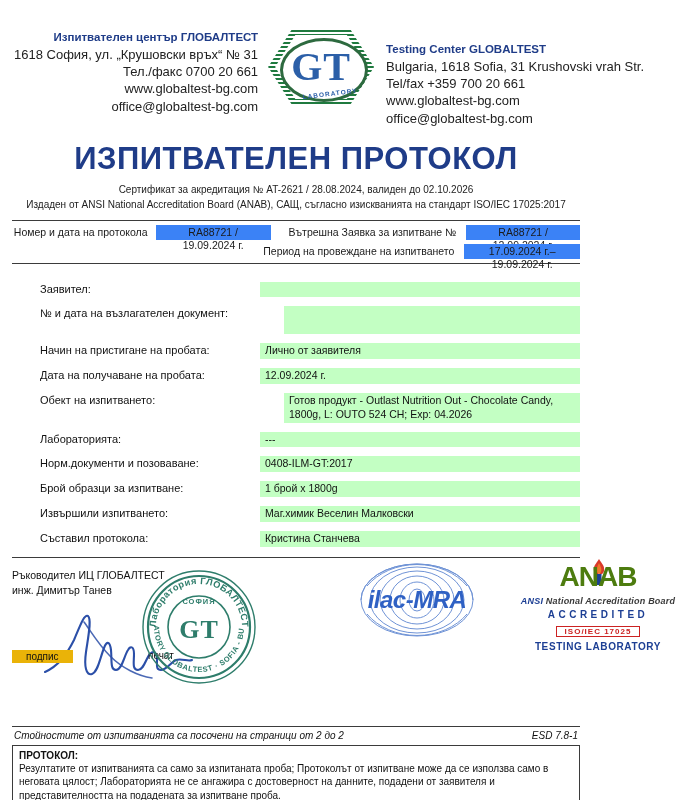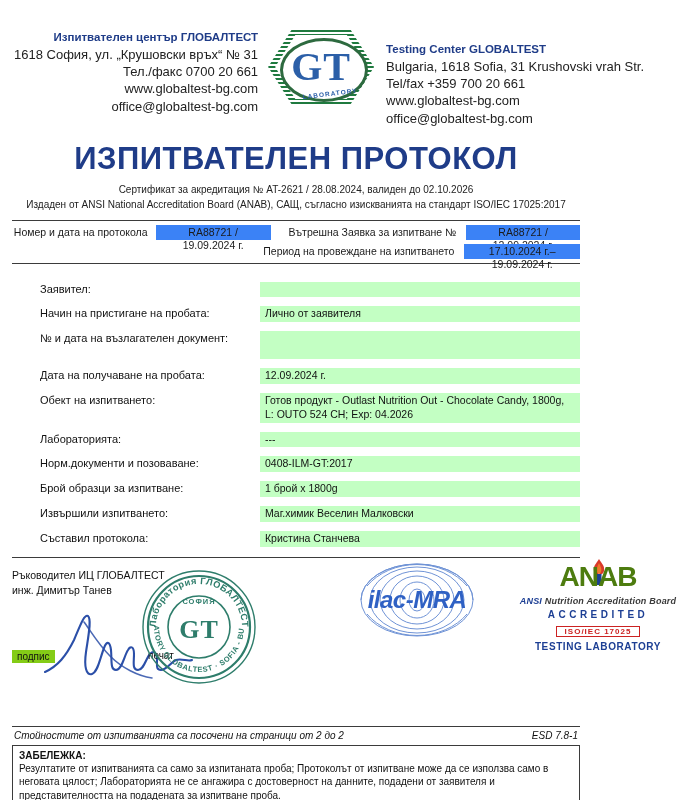--- a/index.html
+++ b/index.html
@@ -78,32 +78,32 @@
   .flabel{
     width:248px;flex:0 0 248px;text-align:left;padding-left:28px;
     font-size:11px;color:#111;box-sizing:border-box;line-height:1.28;
   }
   .fvalue{
     flex:1 1 auto;background:#c3ffc3;min-height:15px;
     font-size:10.5px;color:#111;padding:1px 5px;box-sizing:border-box;
     line-height:1.32;
   }
   .fvalue.empty{min-height:15px;}
-  .frow.tall .fvalue{min-height:28px;}
+  .frow.tall .fvalue{min-height:28px;margin-left:24px;}
 
   
   .sep{border-top:1.8px solid #3b3b3b;margin:10px 12px 0 12px;}
 
   
   .sigzone{position:relative;height:168px;padding:10px 12px 0 12px;box-sizing:border-box;}
   .sig-name{font-size:10.5px;line-height:1.4;color:#111;}
   .sig-scribble{position:absolute;left:40px;top:42px;}
   .sig-lbl-podpis{
-    position:absolute;left:12px;top:92px;background:#84cc16;
-    font-size:10px;padding:1px 5px;color:#111;
+    position:absolute;left:12px;top:92px;background:#eab308;
+    font-size:10px;padding:1px 14px;color:#111;
   }
   .sig-lbl-pechat{position:absolute;left:148px;top:92px;font-size:10px;color:#111;}
 
   .stamp{position:absolute;left:140px;top:10px;}
   .ilac{position:absolute;left:357px;top:3px;}
   .anab{position:absolute;left:508px;top:5px;text-align:center;width:180px;}
 
   .anab-word{
     font-size:28px;font-weight:bold;color:#4d7c0f;letter-spacing:-1px;
     line-height:1;position:relative;font-family:"Liberation Sans",sans-serif;
@@ -166,41 +166,41 @@
   <div class="rule" style="margin-top:8px;"></div>
   <div class="proto">
     <div class="proto-row" style="margin-top:3px;">
       <div class="proto-lbl proto-r1-l">Номер и дата на протокола</div>
       <div class="proto-r1-v hl-dark">RA88721 / 19.09.2024 г.</div>
       <div class="proto-lbl proto-r1-l2">Вътрешна Заявка за изпитване №</div>
       <div class="proto-r1-v2 hl-dark">RA88721 / 12.09.2024 г.</div>
     </div>
     <div class="proto-row" style="margin-top:3px;">
       <div class="proto-lbl proto-r2-l">Период на провеждане на изпитването</div>
-      <div class="proto-r2-v hl-dark">17.10.2024 г.–19.09.2024 г.</div>
+      <div class="proto-r2-v hl-dark">17.09.2024 г.–19.09.2024 г.</div>
     </div>
   </div>
   <div class="rule" style="margin-top:4px;"></div>
 
   <div class="form">
 
     <div class="frow" style="margin-top:4px;">
       <div class="flabel">Заявител:</div>
       <div class="fvalue empty"></div>
     </div>
 
 
-    <div class="frow">
-      <div class="flabel">Начин на пристигане на пробата:</div>
-      <div class="fvalue">Лично от заявителя</div>
-    </div>
-
     <div class="frow tall">
       <div class="flabel">№ и дата на възлагателен документ:</div>
       <div class="fvalue empty"></div>
+    </div>
+
+    <div class="frow">
+      <div class="flabel">Начин на пристигане на пробата:</div>
+      <div class="fvalue">Лично от заявителя</div>
     </div>
 
     <div class="frow">
       <div class="flabel">Дата на получаване на пробата:</div>
       <div class="fvalue">12.09.2024 г.</div>
     </div>
 
     <div class="frow tall">
       <div class="flabel">Обект на изпитването:</div>
       <div class="fvalue">Готов продукт - Outlast Nutrition Out - Chocolate Candy, 1800g, L: OUTO 524 CH; Exp: 04.2026</div>
@@ -295,33 +295,33 @@
       <div style="position:relative;height:30px;">
         <svg width="26" height="30" viewBox="0 0 26 30" style="position:absolute;left:78px;top:-5px;">
           <path d="M13,1 C16,6 19,8 18,13 C17,17 14,17 13,15 C12,17 9,17 8,13 C7,8 10,6 13,1 Z" fill="#d93a2b"></path>
           <path d="M13,5 C15,9 16,11 15,14 C14,16 12,16 11,14 C10,11 11,9 13,5 Z" fill="#f07a2a"></path>
           <rect x="10.5" y="16" width="5" height="11" fill="#1d3f94"></rect>
         </svg>
         <div class="anab-word">ANAB</div>
       </div>
       <div class="anab-sub1">
         <b>ANSI</b>
-        <span>Nutrition Accreditation Board</span>
+        <span>National Accreditation Board</span>
       </div>
       <div class="anab-acc">ACCREDITED</div>
       <div class="anab-iso">ISO/IEC 17025</div>
       <div class="anab-tl">TESTING LABORATORY</div>
     </div>
 
   </div>
 
   <div class="footnote-rule"></div>
   <div class="valrow">
     <span>Стойностите от изпитванията са посочени на страници от 2 до 2</span>
     <span>ESD 7.8-1</span>
   </div>
 
   <div class="notebox">
-    <div class="note-title">ЗАБЕЛЕЖКА:</div>
+    <div class="note-title">ПРОТОКОЛ:</div>
     <div class="note-body">Резултатите от изпитванията са само за изпитаната проба; Протоколът от изпитване може да се използва само в неговата цялост; Лабораторията не се ангажира с достоверност на данните, подадени от заявителя и представителността на подадената за изпитване проба.</div>
   </div>
 
 </div>
 
 </body></html>

